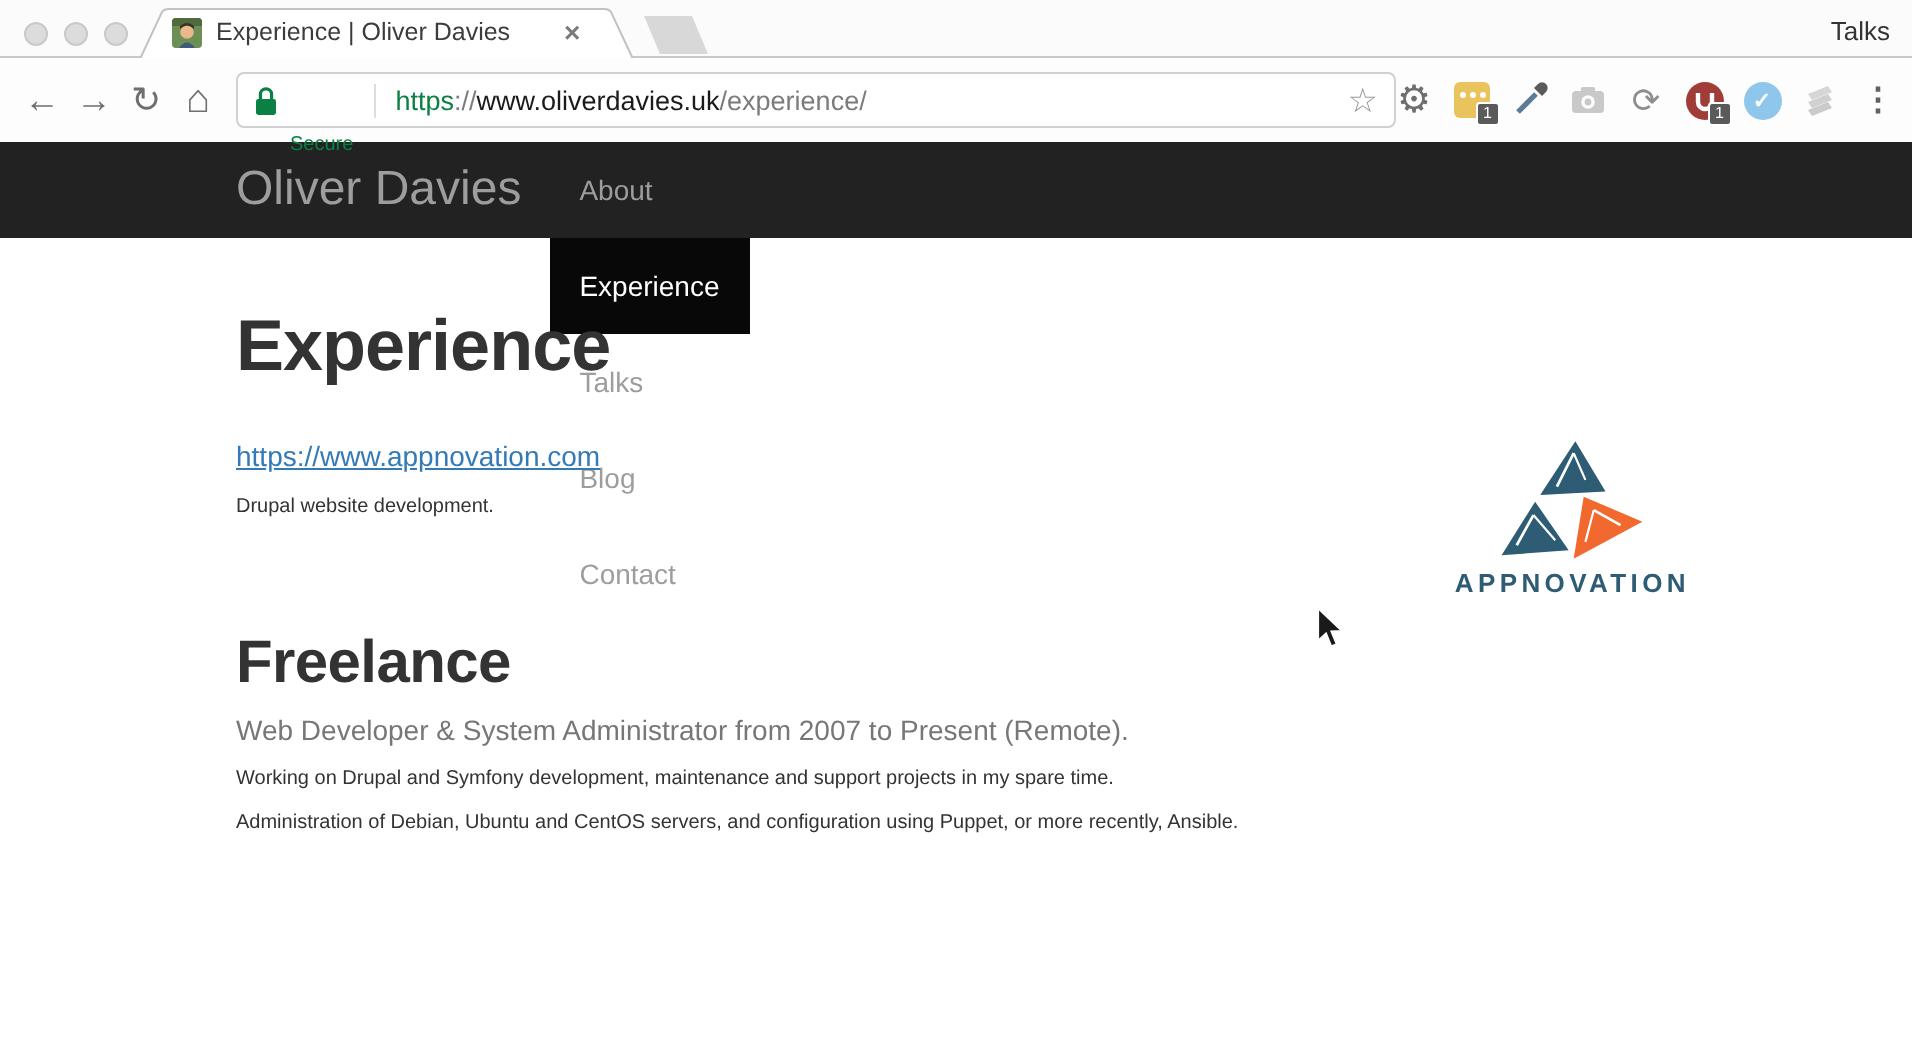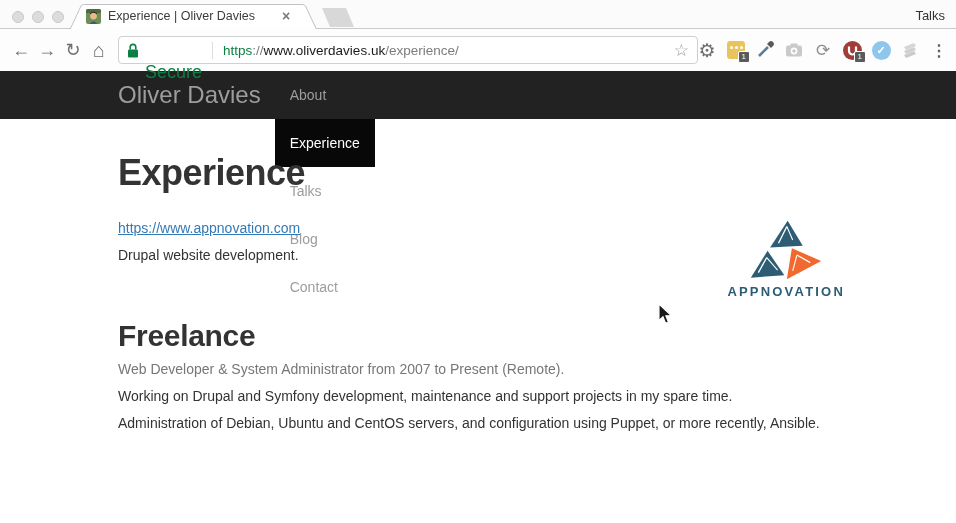--- a/index.html
+++ b/index.html
@@ -19,21 +19,21 @@
   .profile-name { position:absolute; right:11px; top:8px; font-size:13px; color:#333; }
 
   
   .toolbar { position:relative; height:42px; background:#fdfdfd; display:flex; align-items:center; }
   .nav-btn { width:26px; text-align:center; font-size:18px; color:#6f6f6f; }
   .nav-btn.back { margin-left:8px; }
   .nav-btn.home { font-size:20px; }
   .omnibox { position:absolute; left:118px; top:7px; width:580px; height:28px; background:#fff;
     border:1px solid #d0d0d0; border-radius:4px; display:flex; align-items:center; padding:0 8px; }
   .lock-icon { width:12px; height:15px; margin-right:6px; }
-  .secure-label { font-size:18px; color:#0b8043;margin-top:44px; }
+  .secure-label { font-size:10px; color:#0b8043;margin-top:44px; }
   .chip-sep { width:1px; height:17px; background:#ddd; margin:0 10px; }
   .url-text { font-size:13.5px; white-space:nowrap; overflow:hidden; flex:1; }
   .url-scheme { color:#0b8043; }
   .url-sep { color:#7c7c7c; }
   .url-host { color:#1b1b1b; }
   .url-path { color:#7c7c7c; }
   .star { font-size:17px; color:#9a9a9a; margin-left:6px; }
   .ext-row { position:absolute; right:6px; top:0; height:42px; display:flex; align-items:center; gap:7px; }
   .ext { position:relative; width:22px; height:22px; display:flex; align-items:center; justify-content:center; }
   .ext .badge { position:absolute; right:-3px; bottom:-2px; background:#5a5a5a; color:#fff;
@@ -57,21 +57,21 @@
 
   
   .content { position:relative; padding-left:118px; padding-right:100px; color:#333; }
   h1 { font-size:36px; font-weight:bold; color:#333; margin-top:33px; letter-spacing:-0.5px; }
   h2 { font-size:30px; font-weight:bold; color:#333; letter-spacing:-0.3px; }
   .sec1 h2 { margin-top:28px; }
   .sec2 h2 { margin-top:56px; }
   .site-link { display:inline-block; margin-top:26px; font-size:14px; color:#337ab7; text-decoration:underline; }
   .meta { margin-top:6px; font-size:14px; color:#777; }
   .sec2 .meta { margin-top:8px; }
-  .para { margin-top:10px; font-size:14px; color:#333; }
+  .para { margin-top:10px; font-size:10px; color:#333; }
   .sec2 .para { margin-top:11px; }
 
   
   .app-logo { position:absolute; left:727px; top:219px; width:118px; text-align:right; }
   .app-logo svg { display:block; margin:0 auto; }
   .app-wordmark { margin-top:3px; font-size:13px; font-weight:bold; letter-spacing:2.2px;
     color:#2d5c74; white-space:nowrap; }
 
   .cursor { position:absolute; left:658px; top:303px; z-index:50; }
 </style>

